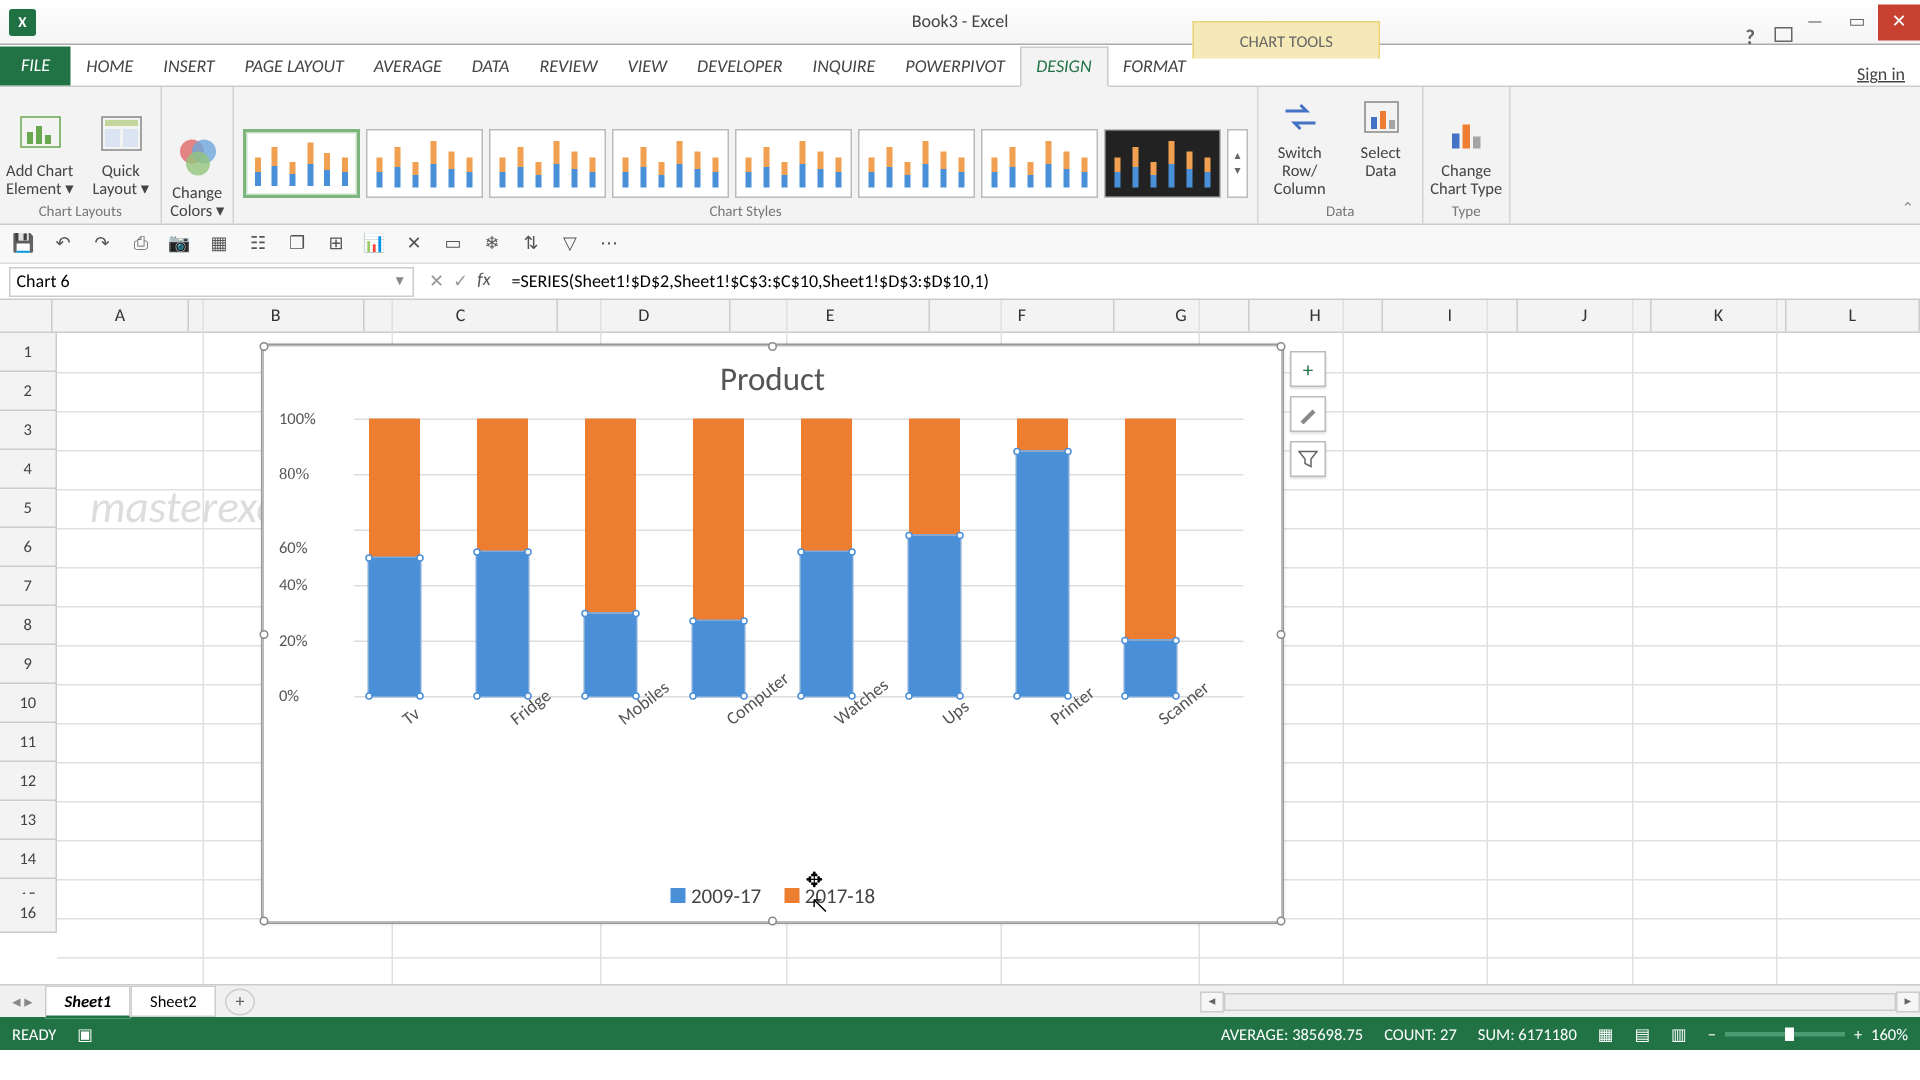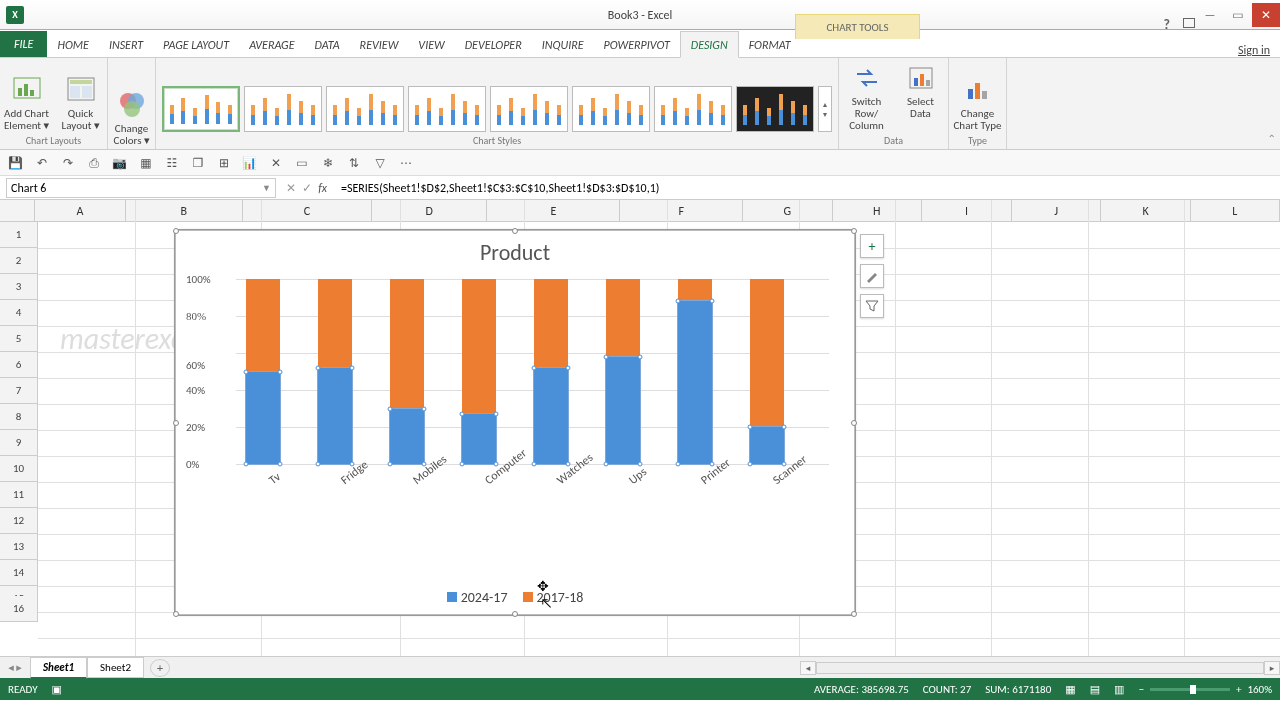--- a/index.html
+++ b/index.html
@@ -474,21 +474,21 @@
         <div class="barcol" style="left: 514px; height: 185px;">
           <div class="seg1" style="height: 37px;"></div>
           <div class="seg2" style="height: 148px;"></div>
         </div>
         <div class="pt" style="left: 514px; top: 148px;"></div>
         <div class="pt" style="left: 548px; top: 148px;"></div>
         <div class="pt" style="left: 514px; top: 185px;"></div>
         <div class="pt" style="left: 548px; top: 185px;"></div>
       </div>
     <div class="legend">
-      <span><span class="sw" style="background:#4a90d9"></span><span>2024-17</span></span>
+      <span><span class="sw" style="background:#4a90d9"></span><span>2009-17</span></span>
       <span><span class="sw" style="background:#ed7d31"></span><span>2017-18</span></span>
     </div>
   <div class="catlbl" style="left: 90px;">Tv</div>
       <div class="catlbl" style="left: 162px;">Fridge</div>
       <div class="catlbl" style="left: 234px;">Mobiles</div>
       <div class="catlbl" style="left: 306px;">Computer</div>
       <div class="catlbl" style="left: 378px;">Watches</div>
       <div class="catlbl" style="left: 450px;">Ups</div>
       <div class="catlbl" style="left: 522px;">Printer</div>
       <div class="catlbl" style="left: 594px;">Scanner</div>

